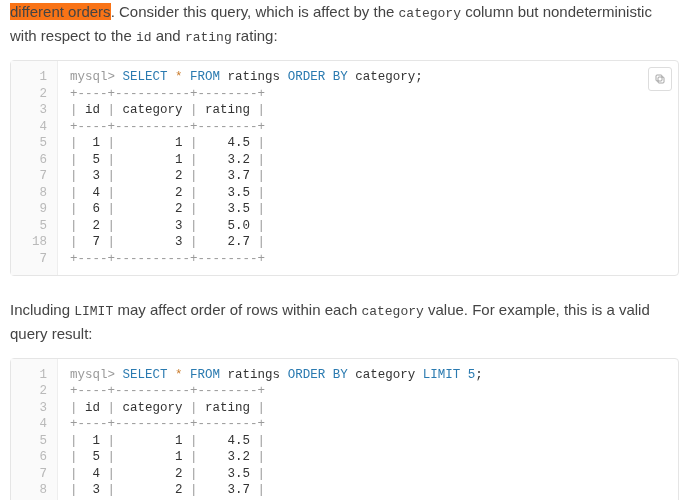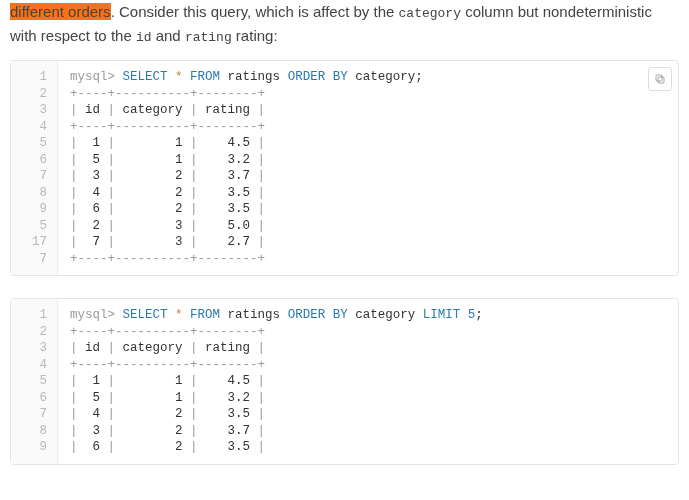--- a/index.html
+++ b/index.html
@@ -108,27 +108,30 @@
           <div>1</div>
           <div>2</div>
           <div>3</div>
           <div>4</div>
           <div>5</div>
           <div>6</div>
           <div>7</div>
           <div>8</div>
           <div>9</div>
           <div>5</div>
-          <div>17</div>
+          <div>18</div>
           <div>7</div>
         </div>
       <div class="code-lines" id="lines1"><div class="row"><span class="tok-gray">mysql&gt;</span> <span class="tok-kw">SELECT</span> <span class="tok-star">*</span> <span class="tok-kw">FROM</span> ratings <span class="tok-kw">ORDER</span> <span class="tok-kw">BY</span> category;</div><div class="row"><span class="tok-gray">+----+----------+--------+</span></div><div class="row"><span class="tok-gray">| </span>id<span class="tok-gray"> | </span>category<span class="tok-gray"> | </span>rating<span class="tok-gray"> |</span></div><div class="row"><span class="tok-gray">+----+----------+--------+</span></div><div class="row"><span class="tok-gray">|</span>  1 <span class="tok-gray">|</span>        1 <span class="tok-gray">|</span>    4.5 <span class="tok-gray">|</span></div><div class="row"><span class="tok-gray">|</span>  5 <span class="tok-gray">|</span>        1 <span class="tok-gray">|</span>    3.2 <span class="tok-gray">|</span></div><div class="row"><span class="tok-gray">|</span>  3 <span class="tok-gray">|</span>        2 <span class="tok-gray">|</span>    3.7 <span class="tok-gray">|</span></div><div class="row"><span class="tok-gray">|</span>  4 <span class="tok-gray">|</span>        2 <span class="tok-gray">|</span>    3.5 <span class="tok-gray">|</span></div><div class="row"><span class="tok-gray">|</span>  6 <span class="tok-gray">|</span>        2 <span class="tok-gray">|</span>    3.5 <span class="tok-gray">|</span></div><div class="row"><span class="tok-gray">|</span>  2 <span class="tok-gray">|</span>        3 <span class="tok-gray">|</span>    5.0 <span class="tok-gray">|</span></div><div class="row"><span class="tok-gray">|</span>  7 <span class="tok-gray">|</span>        3 <span class="tok-gray">|</span>    2.7 <span class="tok-gray">|</span></div><div class="row"><span class="tok-gray">+----+----------+--------+</span></div></div>
     </div>
   </div>
 
+  <p>
+    <span>Including </span><code class="inline">LIMIT</code><span> may affect order of rows within each </span><code class="inline">category</code><span> value. For example, this is a valid query result:</span>
+  </p>
 
   <div class="code-container">
     <div class="code-box">
       <div class="gutter" id="gutter2">
           <div>1</div>
           <div>2</div>
           <div>3</div>
           <div>4</div>
           <div>5</div>
           <div>6</div>

